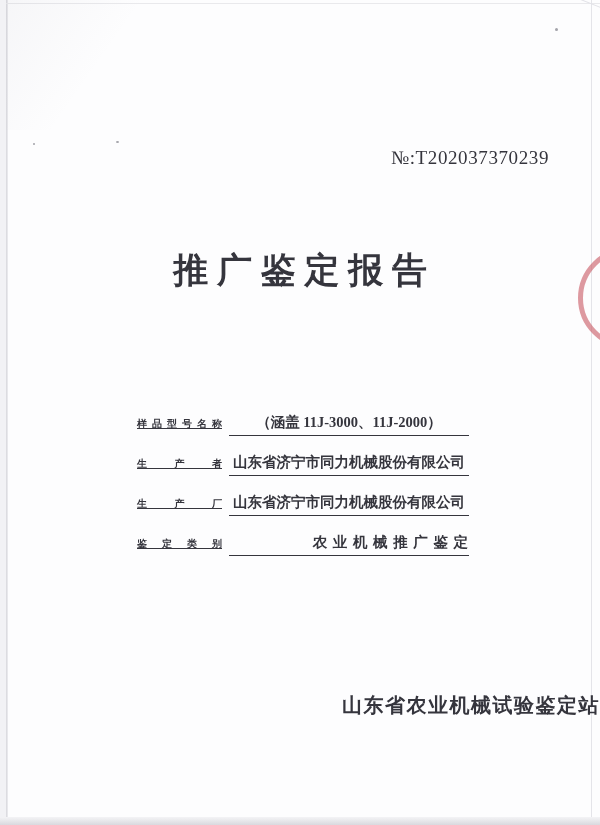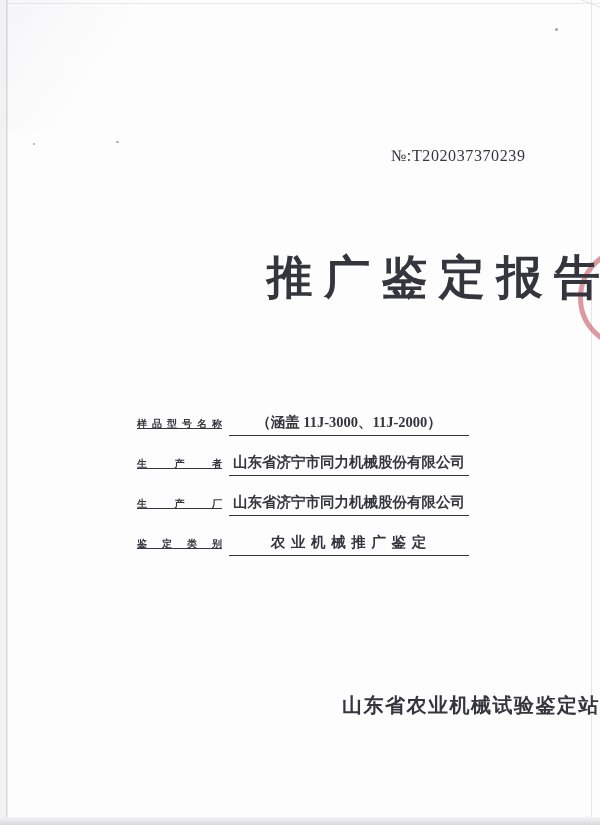--- a/index.html
+++ b/index.html
@@ -61,28 +61,28 @@
     position: absolute; left: 578px; top: 247px;
     width: 102px; height: 102px; box-sizing: border-box;
     border-radius: 50%;
     border: 5px solid var(--seal-red, #cb5c67);
     opacity: 0.62;
     filter: blur(0.6px);
   }
   
   .doc-no {
     position: absolute; left: 391px; top: 147px;
-    font-size: 16px; letter-spacing: 0.6px; font-weight: 500;
+    font-size: 19px; letter-spacing: 0.6px; font-weight: 500;
     white-space: nowrap;
   }
   
   .title {
     position: absolute; left: 0; right: 0; top: 247px; margin: 0;
-    text-align: right;
-    font-size: 46px; font-weight: 700;
+    text-align: center;
+    font-size: 35px; font-weight: 700;
     white-space: nowrap;
   }
   
   .fields {
     position: absolute; left: 137px; top: 413px; width: 332px;
   }
   .row { display: flex; align-items: flex-end; }
   .row + .row { margin-top: 17px; }
   .row.row-producer { }
   .flabel {
@@ -95,21 +95,21 @@
     text-decoration: underline;
   }
   .fvalue {
     flex: 1; margin-left: 7px;
     text-align: center;
     font-size: 14.5px; font-weight: 700; line-height: 19px;
     padding-bottom: 3px;
     border-bottom: 1.6px solid var(--ink, #3a3a42);
     white-space: nowrap;
   }
-  .fvalue.spaced { letter-spacing: 1px; }
+  .fvalue.spaced { letter-spacing: 1px; text-align: right; }
   
   .org {
     position: absolute; left: 0; right: 0; top: 692px;
     text-align: right;
     font-size: 20px; font-weight: 700; letter-spacing: 1.5px;
     white-space: nowrap;
   }
 </style>
 </head>
 <body>

